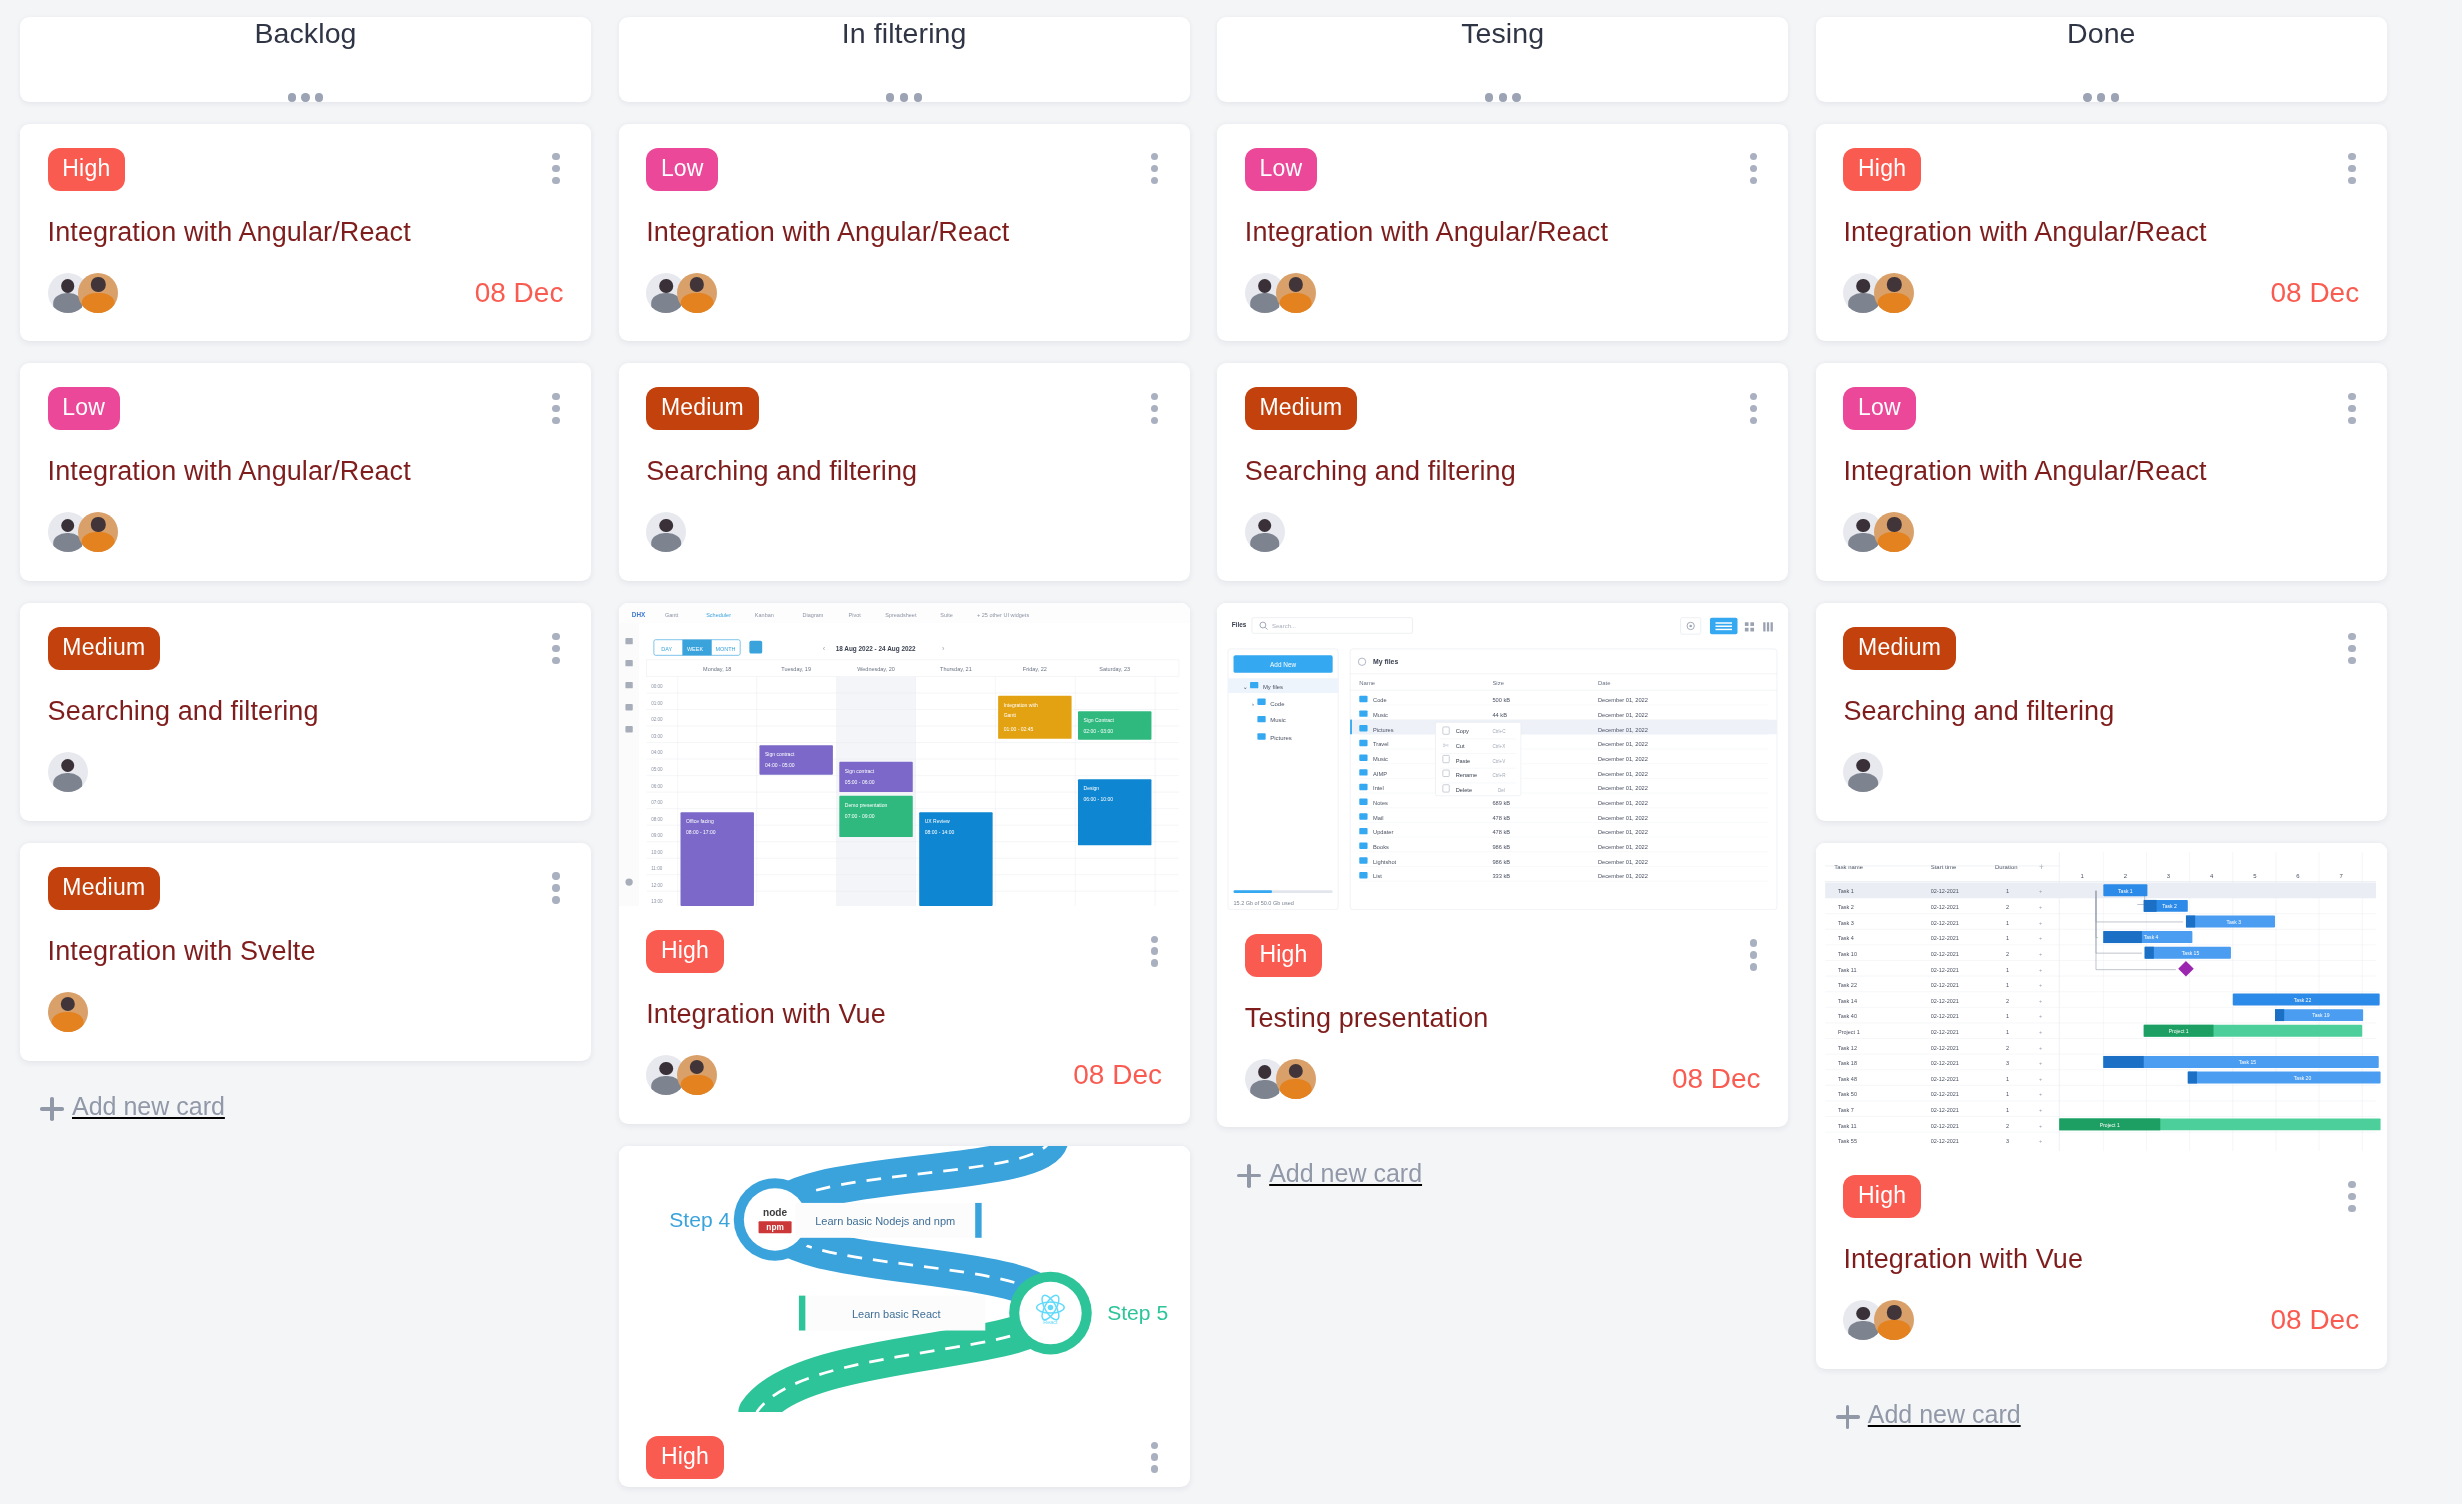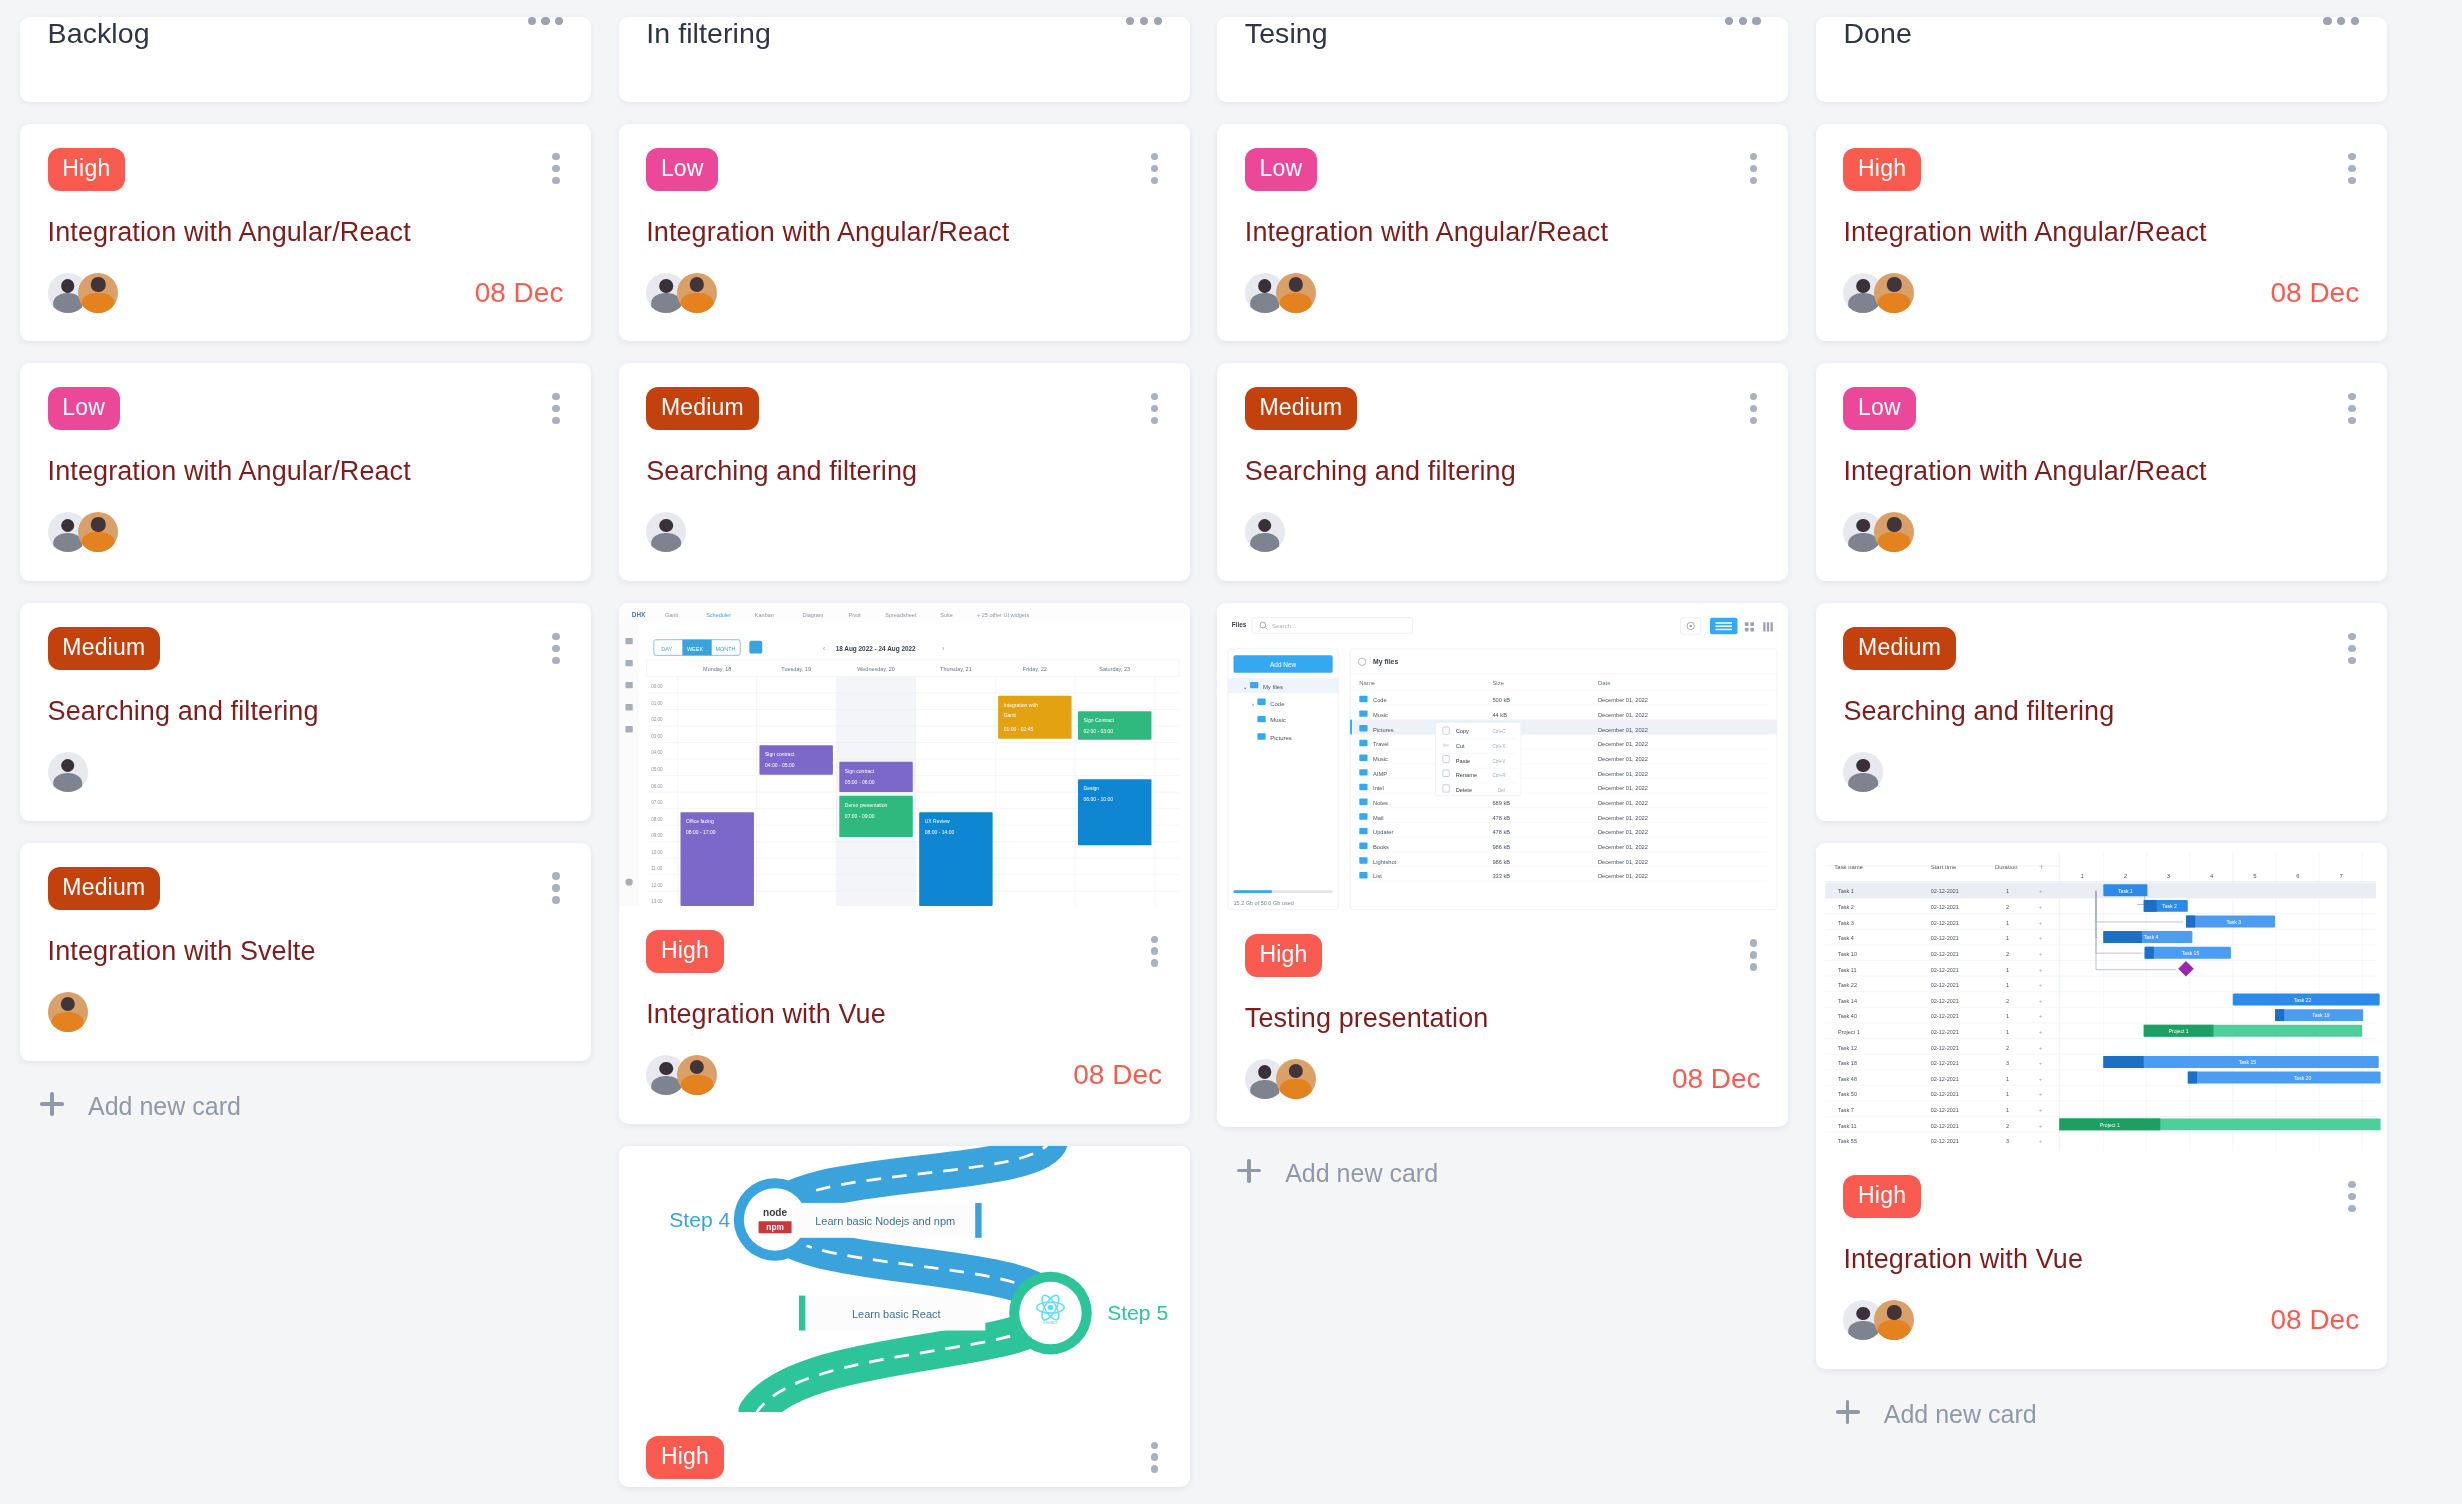--- a/index.html
+++ b/index.html
@@ -23,24 +23,25 @@
     display: flex;
     flex-direction: column;
     gap: 22px;
   }
   
   .col-head {
     background: #ffffff;
     border-radius: 9.2px;
     height: 85px;
     display: flex;
-    align-items: flex-start;
+    align-items: center;
     justify-content: space-between;
     padding: 0 27.6px;
     box-shadow: 0 1.8px 5.5px rgba(28,40,64,.07);
+    flex-direction: column;
   }
   .col-title {
     font-size: 28.5px;
     color: #2e3murky;
     color: #2f3545;
     font-weight: 400;
     letter-spacing: 0.1px;
   }
   .dots-h { display: flex; gap: 5.5px; cursor: pointer; }
   .dots-h i {
@@ -124,25 +125,26 @@
   .thumb {
     width: 100%;
     display: block;
     background: #fff;
     overflow: hidden;
   }
   .thumb svg { display: block; width: 100%; height: auto; }
   
   .add-new {
     display: flex;
-    align-items: flex-start;
-    gap: 24px;
+    align-items: flex-end;
+    gap: 8px;
     padding: 9.2px 20px 13px;
     cursor: pointer;
     user-select: none;
+    text-decoration: underline;
   }
   .plus {
     position: relative; width: 24px; height: 24px; flex: 0 0 24px;
   }
   .plus::before, .plus::after {
     content:""; position:absolute; background:#9198a8; border-radius:1.8px;
   }
   .plus::before { left:0; top:10px; width:24px; height:3.7px; }
   .plus::after  { top:0; left:10px; height:24px; width:3.7px; }
   .add-label { font-size: 25px; color: #9198a8; }

